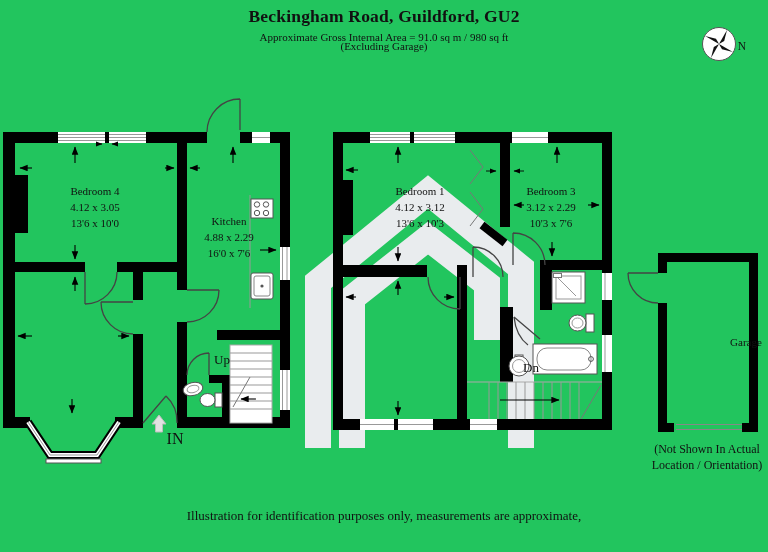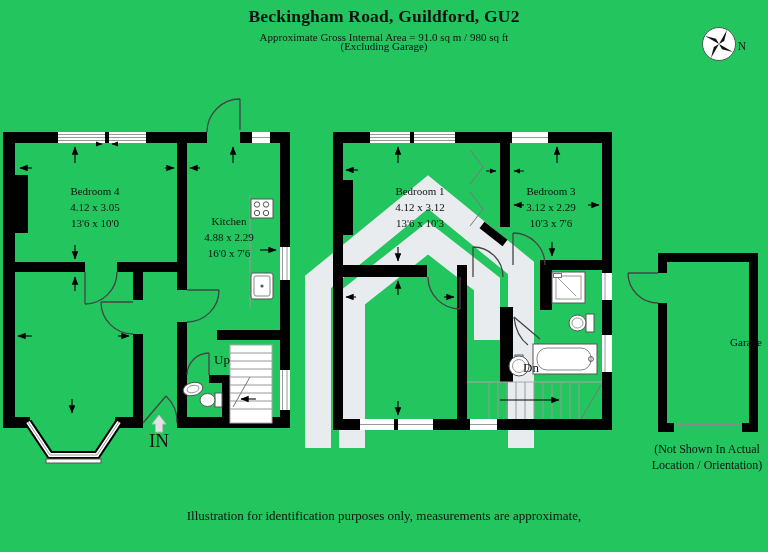--- a/index.html
+++ b/index.html
@@ -5,21 +5,21 @@
   html,body{margin:0;padding:0;background:#fff;}
   .page{position:relative;width:768px;height:552px;background:#22c55e;
         font-family:Liberation Serif, serif;overflow:hidden;color:#111;}
   .plan-svg{position:absolute;left:0;top:0;}
   .lbl{position:absolute;transform:translateX(-50%);text-align:center;white-space:nowrap;color:#111;}
   .title{font-size:17.5px;font-weight:bold;letter-spacing:.2px;}
   .sub{font-size:11px;}
   .room{font-size:11px;line-height:16px;}
   .room span{display:block;}
   .small-lab{font-size:13px;}
-  .in-lab{font-size:19px;}
+  .in-lab{font-size:16px;margin-left:16px;}
   .note{font-size:12px;line-height:15.5px;}
   .note span{display:block;}
   .footer{font-size:13px;line-height:14px;}
   .footer span{display:block;}
   .north-n{font-size:11.5px;}
 </style>
 </head>
 <body>
 
 <div class="page">

